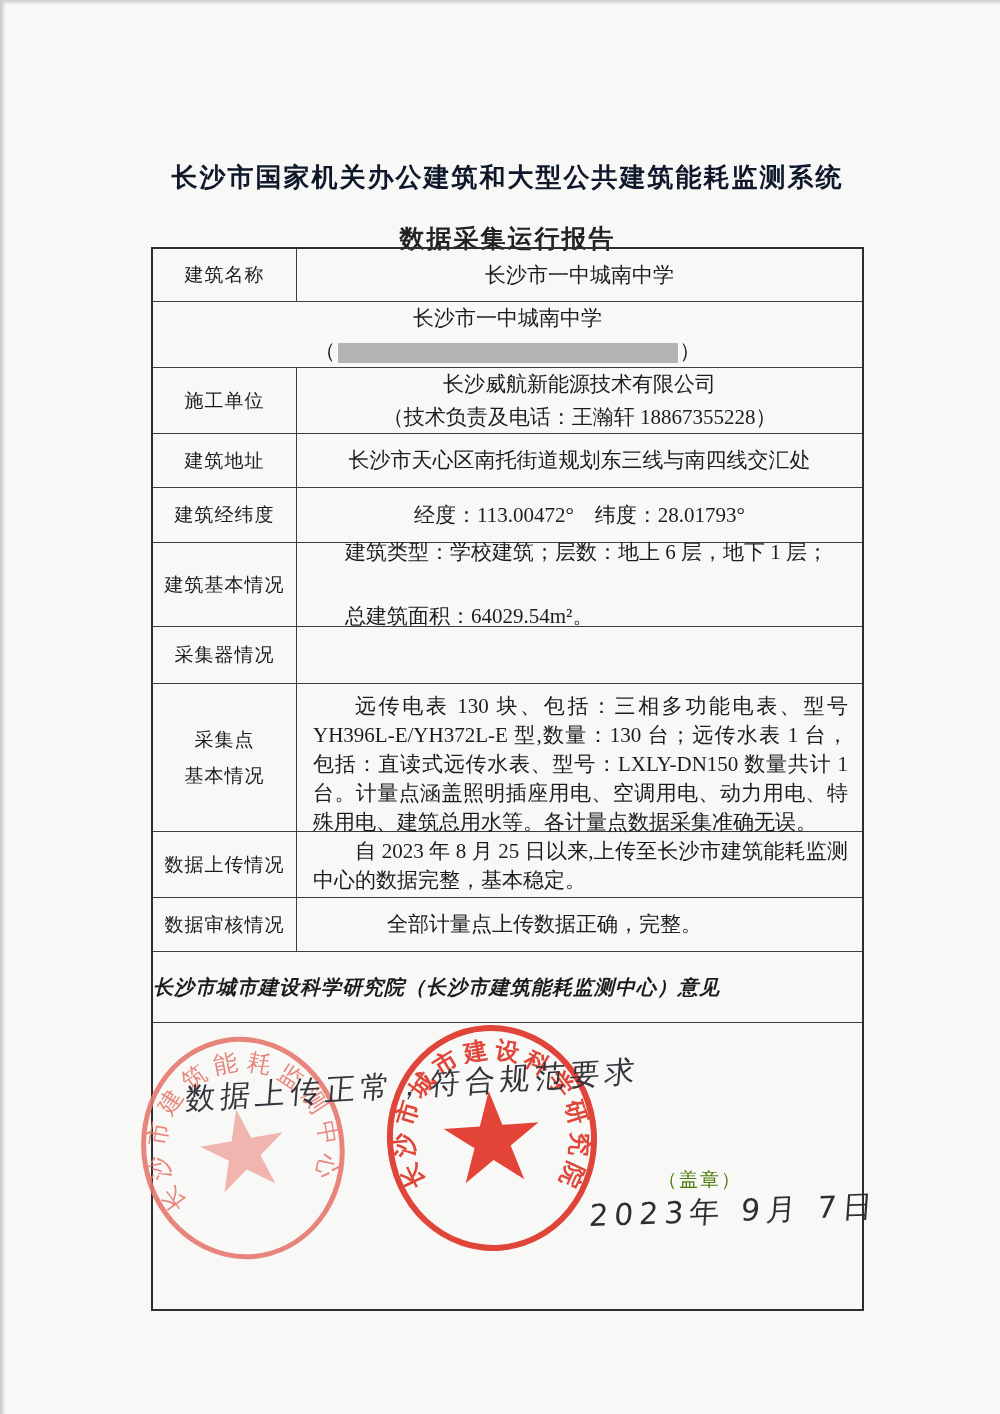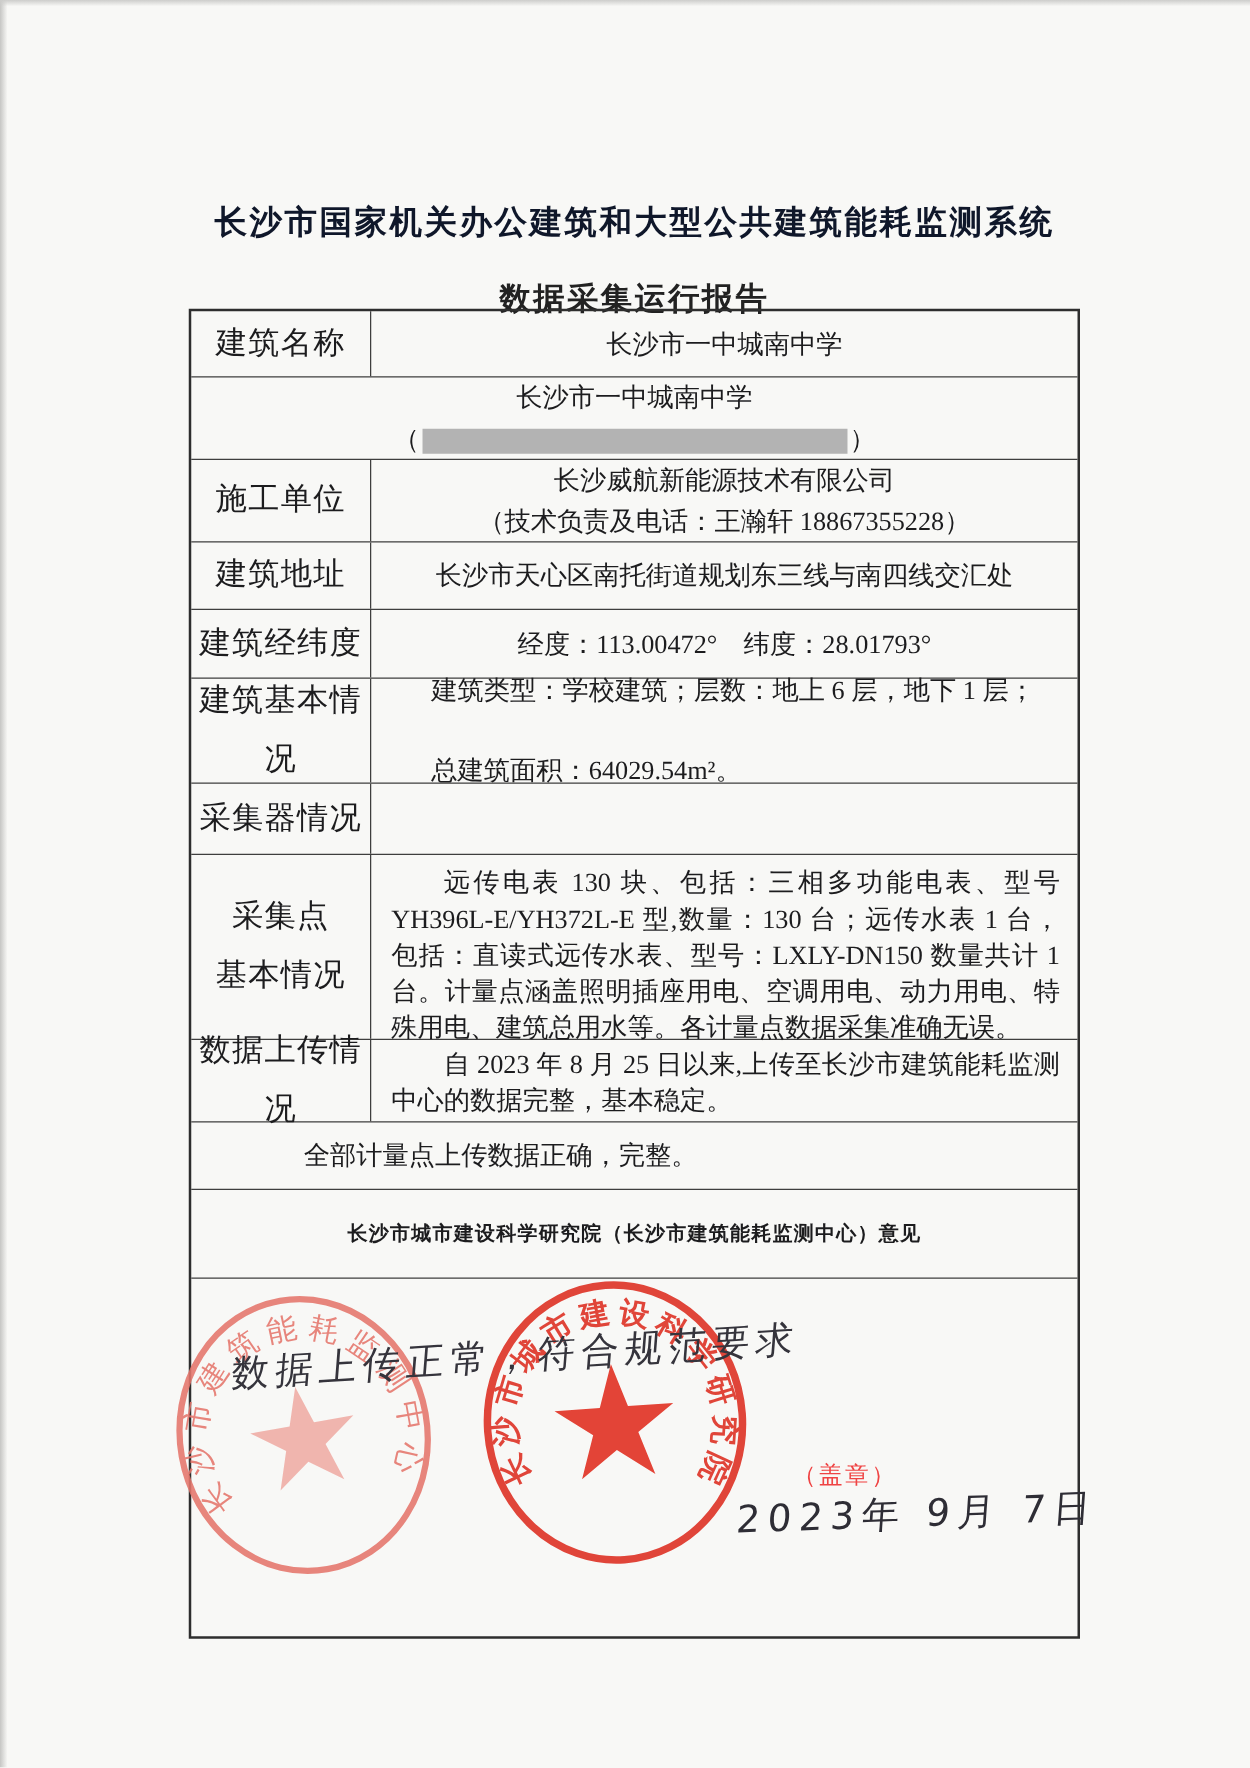--- a/index.html
+++ b/index.html
@@ -17,43 +17,43 @@
   .title1{position:absolute;left:151px;top:160px;width:713px;text-align:center;
     font-size:26px;font-weight:600;letter-spacing:2px;color:#0f172a;}
   .title2{position:absolute;left:151px;top:222px;width:713px;text-align:center;
     font-size:25px;font-weight:600;letter-spacing:2px;color:#222;}
 
   .tbl{position:absolute;left:151px;top:247px;width:713px;border:2px solid #2e2e2e;
     box-sizing:border-box;}
   .row{display:flex;border-bottom:1.5px solid #3e3e3e;box-sizing:border-box;}
   .row.last{border-bottom:none;}
   .lab{width:144px;border-right:1.5px solid #3e3e3e;display:flex;flex-direction:column;
-    align-items:center;justify-content:center;font-size:25px;letter-spacing:1px;
+    align-items:center;justify-content:center;font-size:19px;letter-spacing:1px;
     box-sizing:border-box;text-align:center;line-height:1.85;}
   .val{flex:1;display:flex;flex-direction:column;align-items:center;justify-content:center;
     font-size:21px;box-sizing:border-box;line-height:1.55;}
   .val.left{align-items:flex-start;padding-left:48px;padding-right:16px;gap:31px;}
   .val.para{display:block;padding:8px 14px 6px 16px;text-align:justify;
     text-indent:2em;line-height:29px;}
   .redact{display:inline-block;width:340px;height:20px;background:#b3b3b3;
     vertical-align:middle;margin:0 2px;}
-  .opinion{justify-content:center;align-items:center;display:flex;
-    font-weight:bold;font-size:16px;letter-spacing:1px;}
+  .opinion{align-items:center;display:flex;
+    font-weight:bold;font-size:20px;letter-spacing:1px;font-style:italic;}
   .stamp-area{position:relative;height:286px;}
 
   .stamp{position:absolute;pointer-events:none;}
   .stamp-left{left:-20px;top:8px;width:220px;height:235px;transform:rotate(-10deg);opacity:.88;z-index:2;}
   .stamp-right{left:224px;top:-2px;width:230px;height:235px;transform:rotate(-4deg);opacity:.92;z-index:2;}
 
   .hand-note{position:absolute;left:32px;top:42px;z-index:3;
     font-family:"DejaVu Sans",sans-serif;
     font-size:30px;letter-spacing:5px;color:#35343c;white-space:nowrap;
     transform:rotate(-3.5deg) skewX(-8deg);}
-  .seal-label{position:absolute;left:481px;top:144px;z-index:1;
-    font-size:19px;letter-spacing:2px;color:#ef4444;}
+  .seal-label{position:absolute;left:505px;top:144px;z-index:1;
+    font-size:19px;letter-spacing:2px;color:#4d7c0f;}
   .hand-date{position:absolute;left:436px;top:168px;z-index:3;
     font-family:"DejaVu Sans",sans-serif;
     font-size:30px;letter-spacing:6px;color:#2e2d35;white-space:nowrap;
     transform:rotate(-2deg) skewX(-6deg);}
 </style>
 </head>
 <body>
 
 <div class="scan-edge-left"></div>
 <div class="scan-edge-top"></div>
@@ -118,20 +118,21 @@
     </div>
     <div class="val para">远传电表 130 块、包括：三相多功能电表、型号 YH396L-E/YH372L-E 型,数量：130 台；远传水表 1 台，包括：直读式远传水表、型号：LXLY-DN150 数量共计 1 台。计量点涵盖照明插座用电、空调用电、动力用电、特殊用电、建筑总用水等。各计量点数据采集准确无误。</div>
   </div>
 
   <div class="row" style="height:66px">
     <div class="lab">数据上传情况</div>
     <div class="val para" style="padding-top:5px;">自 2023 年 8 月 25 日以来,上传至长沙市建筑能耗监测中心的数据完整，基本稳定。</div>
   </div>
 
   <div class="row" style="height:54px">
+    <div class="lab">数据审核情况</div>
     <div class="val left" style="justify-content:center;">
         <span style="padding-left:2em;">全部计量点上传数据正确，完整。</span>
       </div>
   </div>
 
   <div class="row opinion" style="height:71px">
     <span>长沙市城市建设科学研究院（长沙市建筑能耗监测中心）意见</span>
   </div>
 
   <div class="row last stamp-area" style="height:286px">

